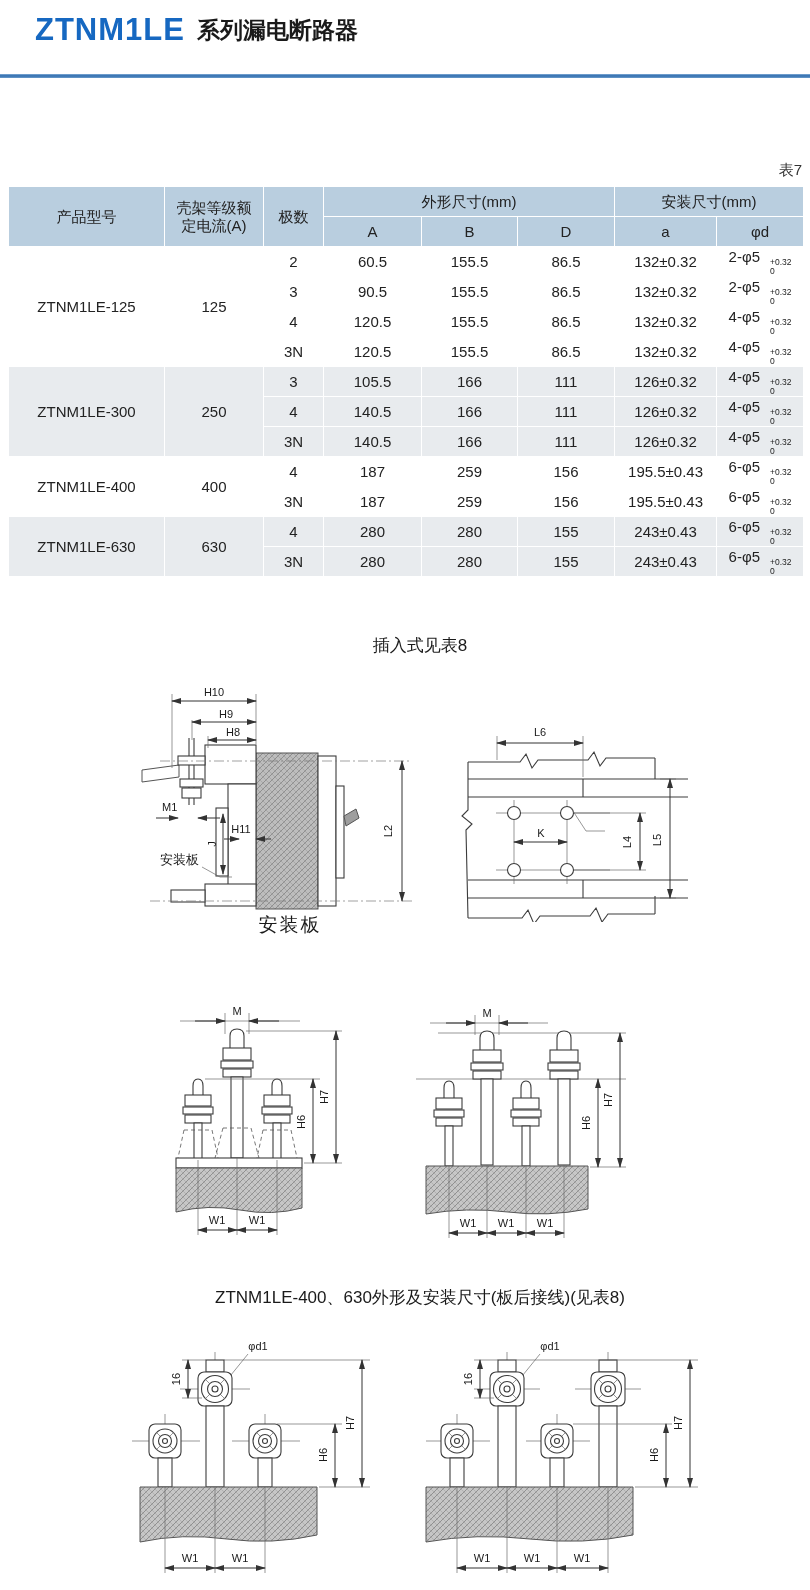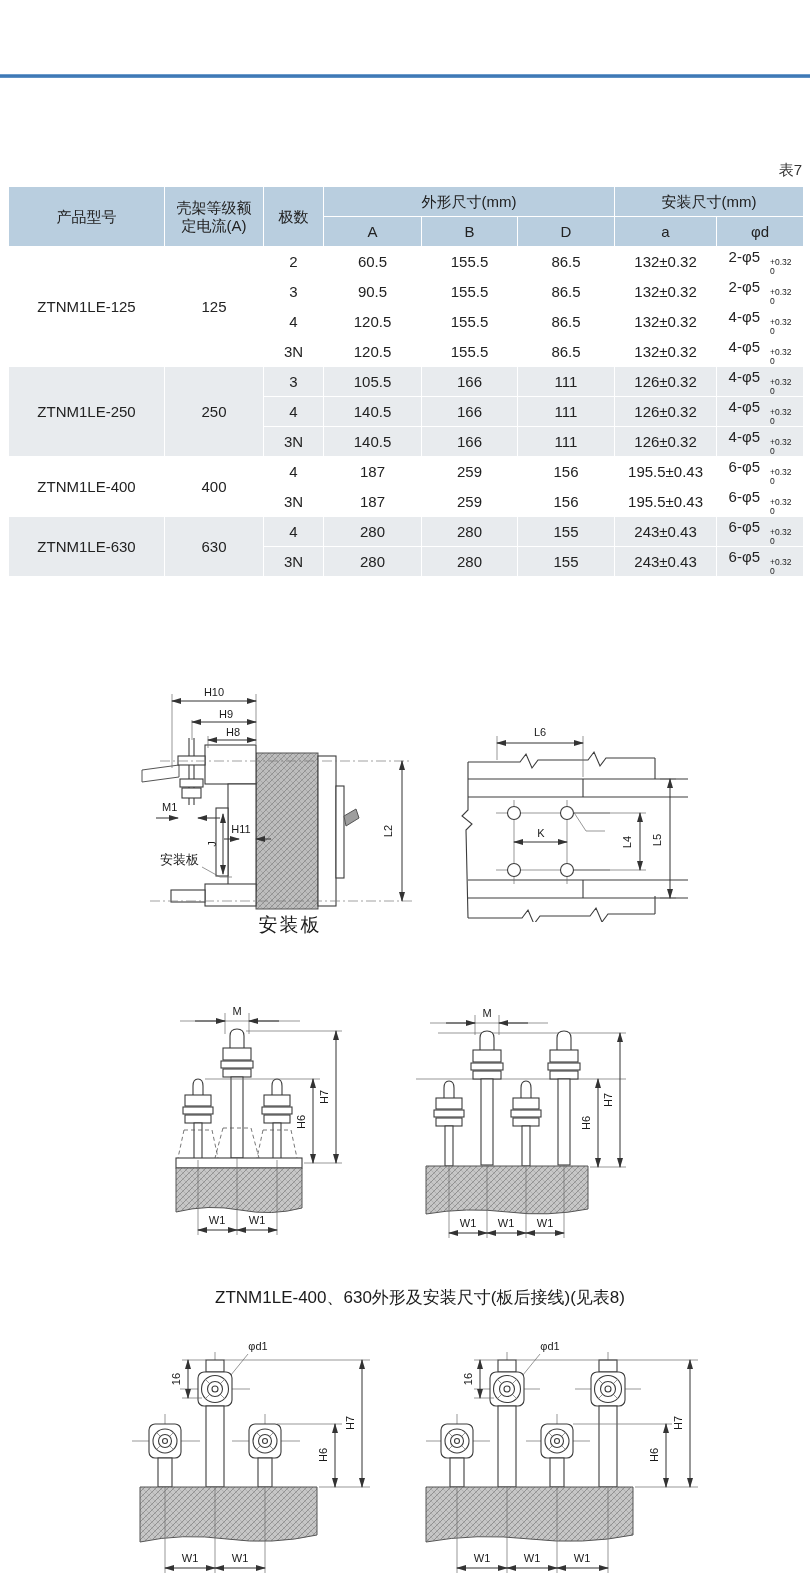--- a/index.html
+++ b/index.html
@@ -44,20 +44,23 @@
   .thin{stroke:#6a6a6a;stroke-width:.7;fill:none;}
   .dim{stroke:#333;stroke-width:1;fill:none;}
   .dsh{stroke:#555;stroke-width:.8;fill:none;stroke-dasharray:4 3;}
   .ctr{stroke:#7a7a7a;stroke-width:.7;fill:none;stroke-dasharray:10 3 2 3;}
 </style>
 </head>
 <body>
 
 <div class="page">
 
+  <div class="hdr">
+    <span class="model">ZTNM1LE</span><span class="series">系列漏电断路器</span>
+  </div>
   <div class="rule"></div>
 
   <div class="tbl-tag">表7</div>
 
   <table class="spec">
     <colgroup>
       <col style="width:156px">
         <col style="width:99px">
         <col style="width:60px">
       <col style="width:98px">
@@ -125,21 +128,21 @@
         <td>86.5</td>
         <td>132±0.32</td>
         <td><span>4-φ5</span><span class="tol">
               <i>+0.32</i>
               <i>0</i>
             </span></td>
       </tr>
     </tbody>
     <tbody class="grp-shaded">
       <tr>
-        <td rowspan="3">ZTNM1LE-250</td>
+        <td rowspan="3">ZTNM1LE-300</td>
         <td rowspan="3">250</td>
         <td>3</td>
         <td>105.5</td>
         <td>166</td>
         <td>111</td>
         <td>126±0.32</td>
         <td><span>4-φ5</span><span class="tol">
               <i>+0.32</i>
               <i>0</i>
             </span></td>
@@ -214,20 +217,21 @@
         <td>155</td>
         <td>243±0.43</td>
         <td><span>6-φ5</span><span class="tol">
               <i>+0.32</i>
               <i>0</i>
             </span></td>
       </tr>
     </tbody>
   </table>
 
+  <div class="cap cap-insert">插入式见表8</div>
 
   <svg class="fig" style="left:140px;top:678px" width="300" height="232" viewBox="0 0 300 232">
     <defs>
       <marker id="a1" viewBox="0 0 10 6" refX="9" refY="3" markerWidth="10" markerHeight="6" orient="auto-start-reverse">
         <path d="M0,0L10,3L0,6Z" fill="#333"></path>
         </marker>
       <pattern id="h1" width="6" height="6" patternUnits="userSpaceOnUse">
         <rect width="6" height="6" fill="#bdbdbd"></rect>
         <path d="M0,6L6,0" stroke="#8a8a8a" stroke-width="0.9"></path>
         <path d="M0,0L6,6" stroke="#9a9a9a" stroke-width="0.6"></path>

